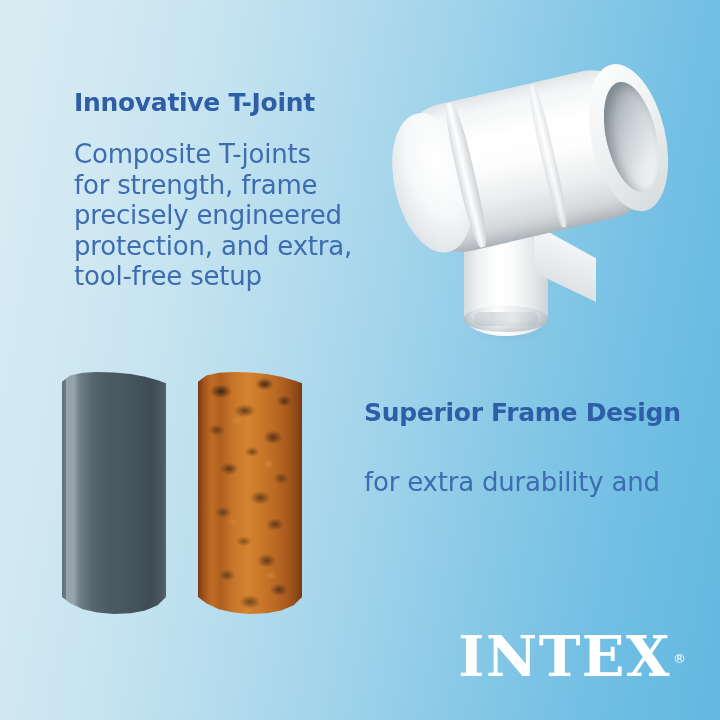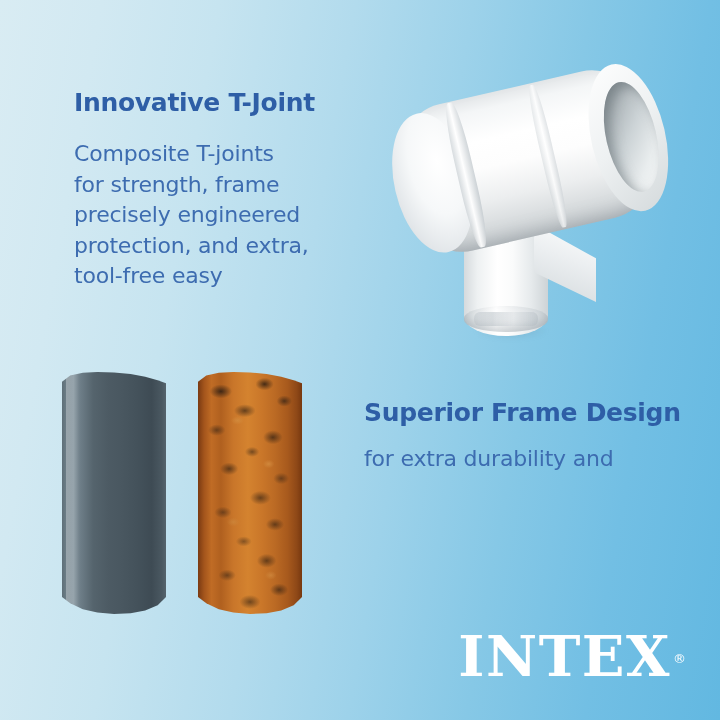--- a/index.html
+++ b/index.html
@@ -31,32 +31,32 @@
   
   .text-block { position:absolute; }
   .heading {
     font-weight:bold;
     font-size:25px;
     letter-spacing:-0.3px;
     color:#2e5ea6;
     white-space:nowrap;
   }
   .body-line {
-    font-size:22px;
+    font-size:26px;
     line-height:30.5px;
     color:#3d6cb0;
     letter-spacing:-0.2px;
     white-space:nowrap;
   }
 
   #block-tjoint { left:74px; top:88px; }
   #block-tjoint .heading { margin-bottom:22px; }
 
   #block-frame { left:364px; top:398px; }
-  #block-frame .heading { margin-bottom:17px; }
+  #block-frame .heading { margin-bottom:40px; }
 
   
   #tjoint-photo {
     position:absolute;
     left:388px; top:72px;
     width:282px; height:262px;
   }
   
   .tj-barrel {
     position:absolute;
@@ -320,21 +320,21 @@
     <div class="pipe" id="pipe-rusted"></div>
   </div>
 
   <div class="text-block" id="block-tjoint">
     <div class="heading">Innovative T-Joint</div>
     <div class="body">
       <div class="body-line">Composite T-joints</div>
       <div class="body-line">for strength, frame</div>
       <div class="body-line">precisely engineered</div>
       <div class="body-line">protection, and extra,</div>
-      <div class="body-line">tool-free easy</div>
+      <div class="body-line">tool-free setup</div>
     </div>
   </div>
 
   <div class="text-block" id="block-frame">
     <div class="heading">Superior Frame Design</div>
     <div class="body">
       <div class="body-line">for extra durability and</div>
     </div>
   </div>
 

